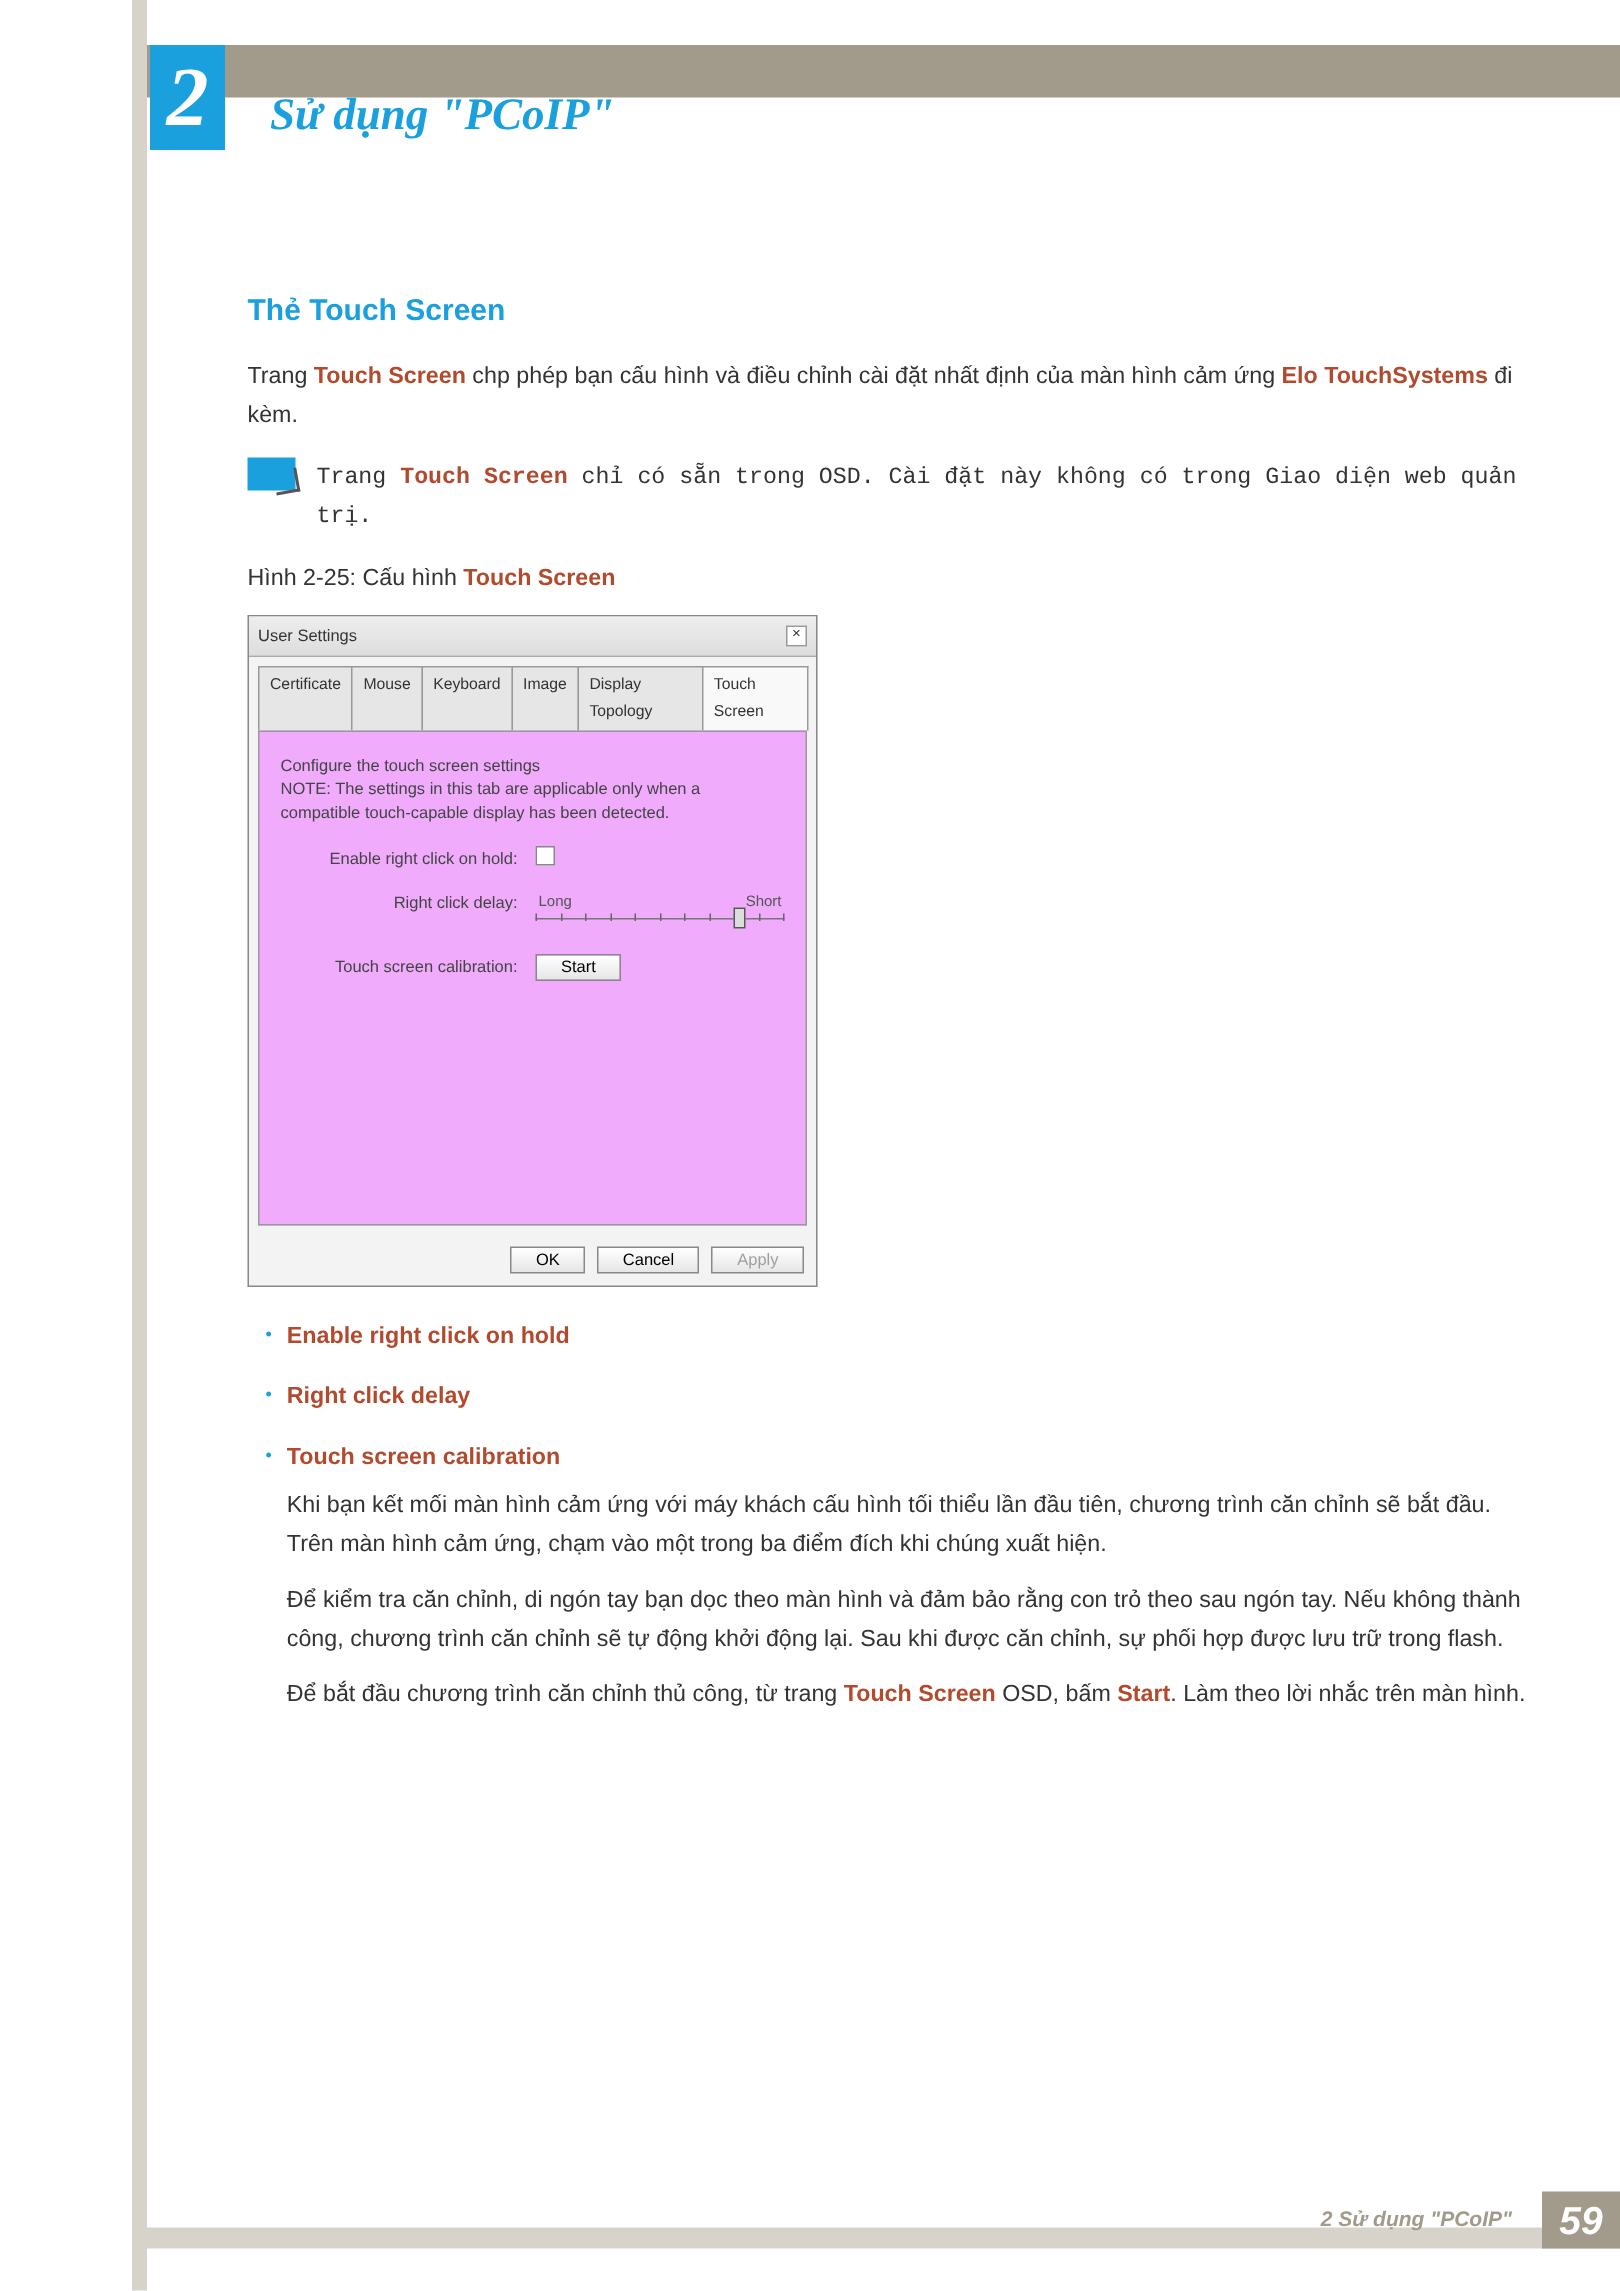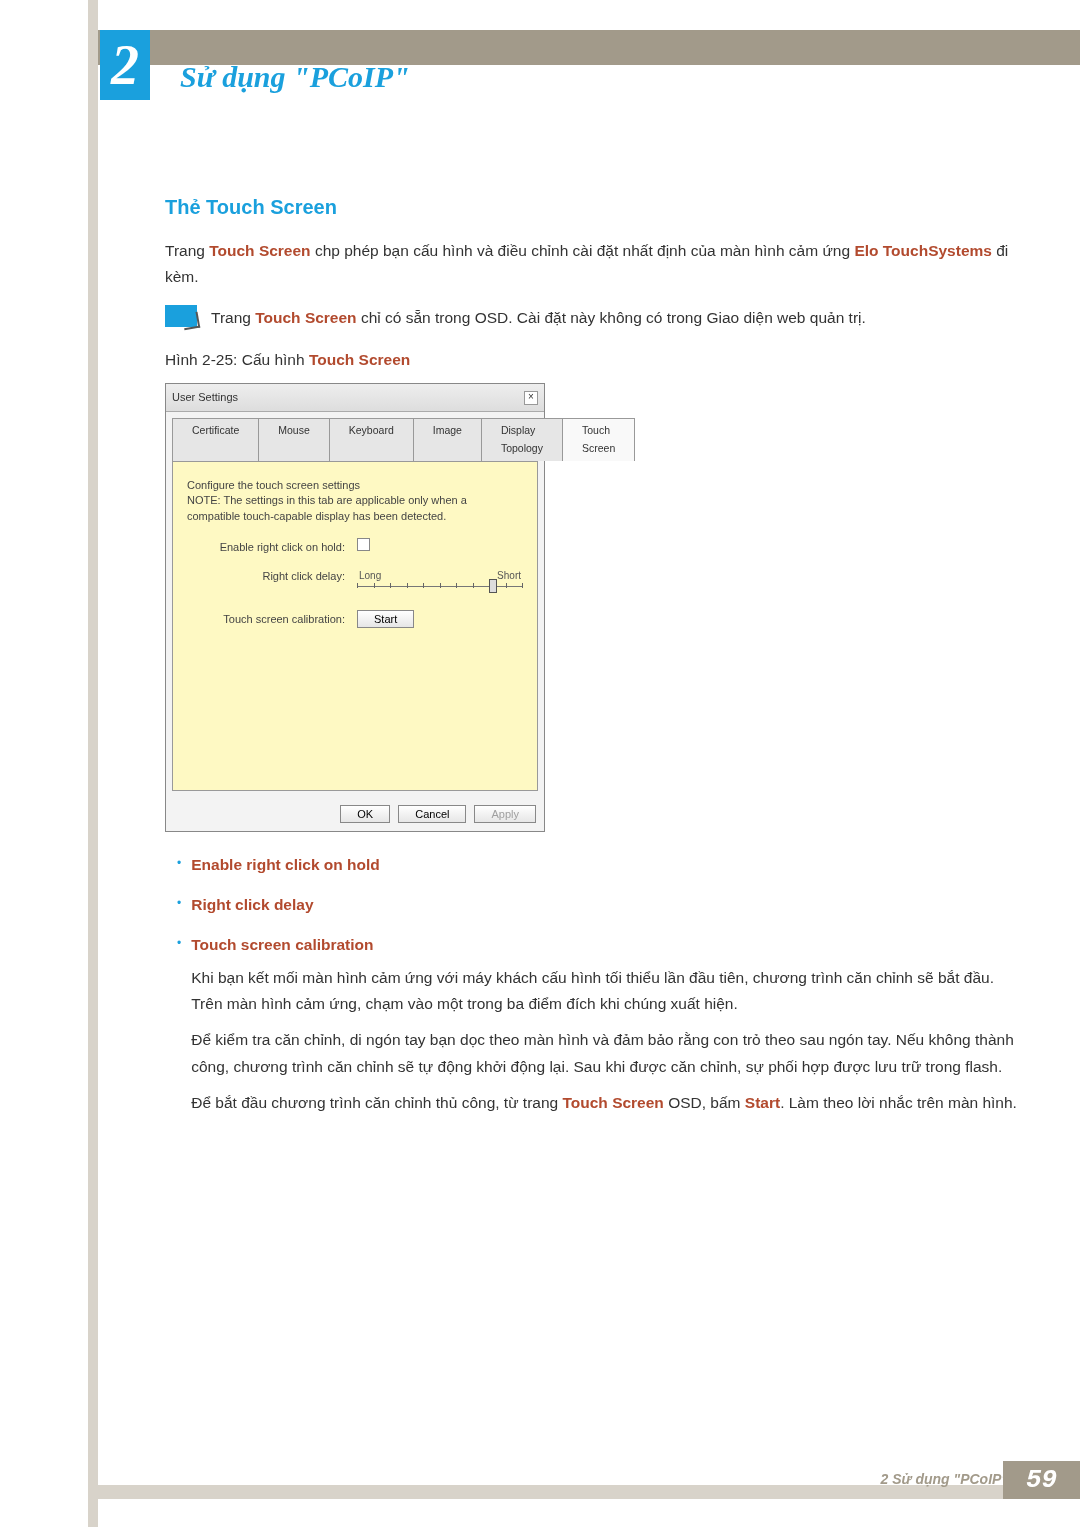--- a/index.html
+++ b/index.html
@@ -69,21 +69,21 @@
   color: #333;
 }
 .section-heading {
   color: #1aa0dd;
   font-weight: bold;
   font-size: 20px;
   margin-bottom: 14px;
 }
 .para { margin-bottom: 12px; }
 .bold-red { color: #b24a2e; font-weight: bold; }
-.note-row { display: flex; align-items: flex-start; margin: 14px 0 16px 0; }
+.note-row { display: flex; align-items: flex-start; margin: 14px 0 16px 0; font-family: Liberation Mono, monospace; }
 .note-icon {
   width: 32px;
   height: 22px;
   background: #1aa0dd;
   position: relative;
   margin-right: 14px;
   flex-shrink: 0;
 }
 .note-icon::after {
   content: "";
@@ -127,29 +127,29 @@
 }
 .tabs {
   display: flex;
   padding: 6px 6px 0 6px;
   gap: 0;
 }
 .tab {
   border: 1px solid #999;
   border-bottom: none;
   background: #e6e6e6;
-  padding: 3px 19px;
+  padding: 3px 7px;
   font-size: 10.5px;
   margin-right: -1px;
 }
 .tab.active { background: #f9f9f9; }
 .tab-panel {
   border: 1px solid #999;
   margin: 0 6px 6px 6px;
-  background: #fef9c3;
+  background: #f0abfc;
   padding: 16px 14px 10px 14px;
   min-height: 330px;
   position: relative;
 }
 .panel-text { font-size: 11px; color: #444; line-height: 1.4; margin-bottom: 14px; }
 .form-row { display: flex; align-items: flex-start; margin-bottom: 10px; }
 .form-label { width: 170px; text-align: right; padding-right: 12px; font-size: 11px; color: #444; }
 .checkbox {
   width: 13px;
   height: 13px;
@@ -205,30 +205,30 @@
   top: 10px;
   font-weight: bold;
   font-style: italic;
   color: #a29a8a;
   font-size: 14px;
 }
 .footer-page {
   position: absolute;
   right: 0;
   top: 0;
-  width: 77px;
+  width: 52px;
   height: 38px;
   background: #a29a8a;
   color: #fff;
   font-size: 26px;
   font-weight: bold;
   font-style: italic;
   text-align: center;
   line-height: 38px;
-  font-family: Liberation Mono, monospace;
+  font-family: Liberation Sans, sans-serif;
 }
 </style>
 </head>
 <body>
 
 <div class="side-stripe"></div>
 
 <div class="header-bar">
   <div class="header-gray"></div>
   <div class="chapter-number">2</div>

